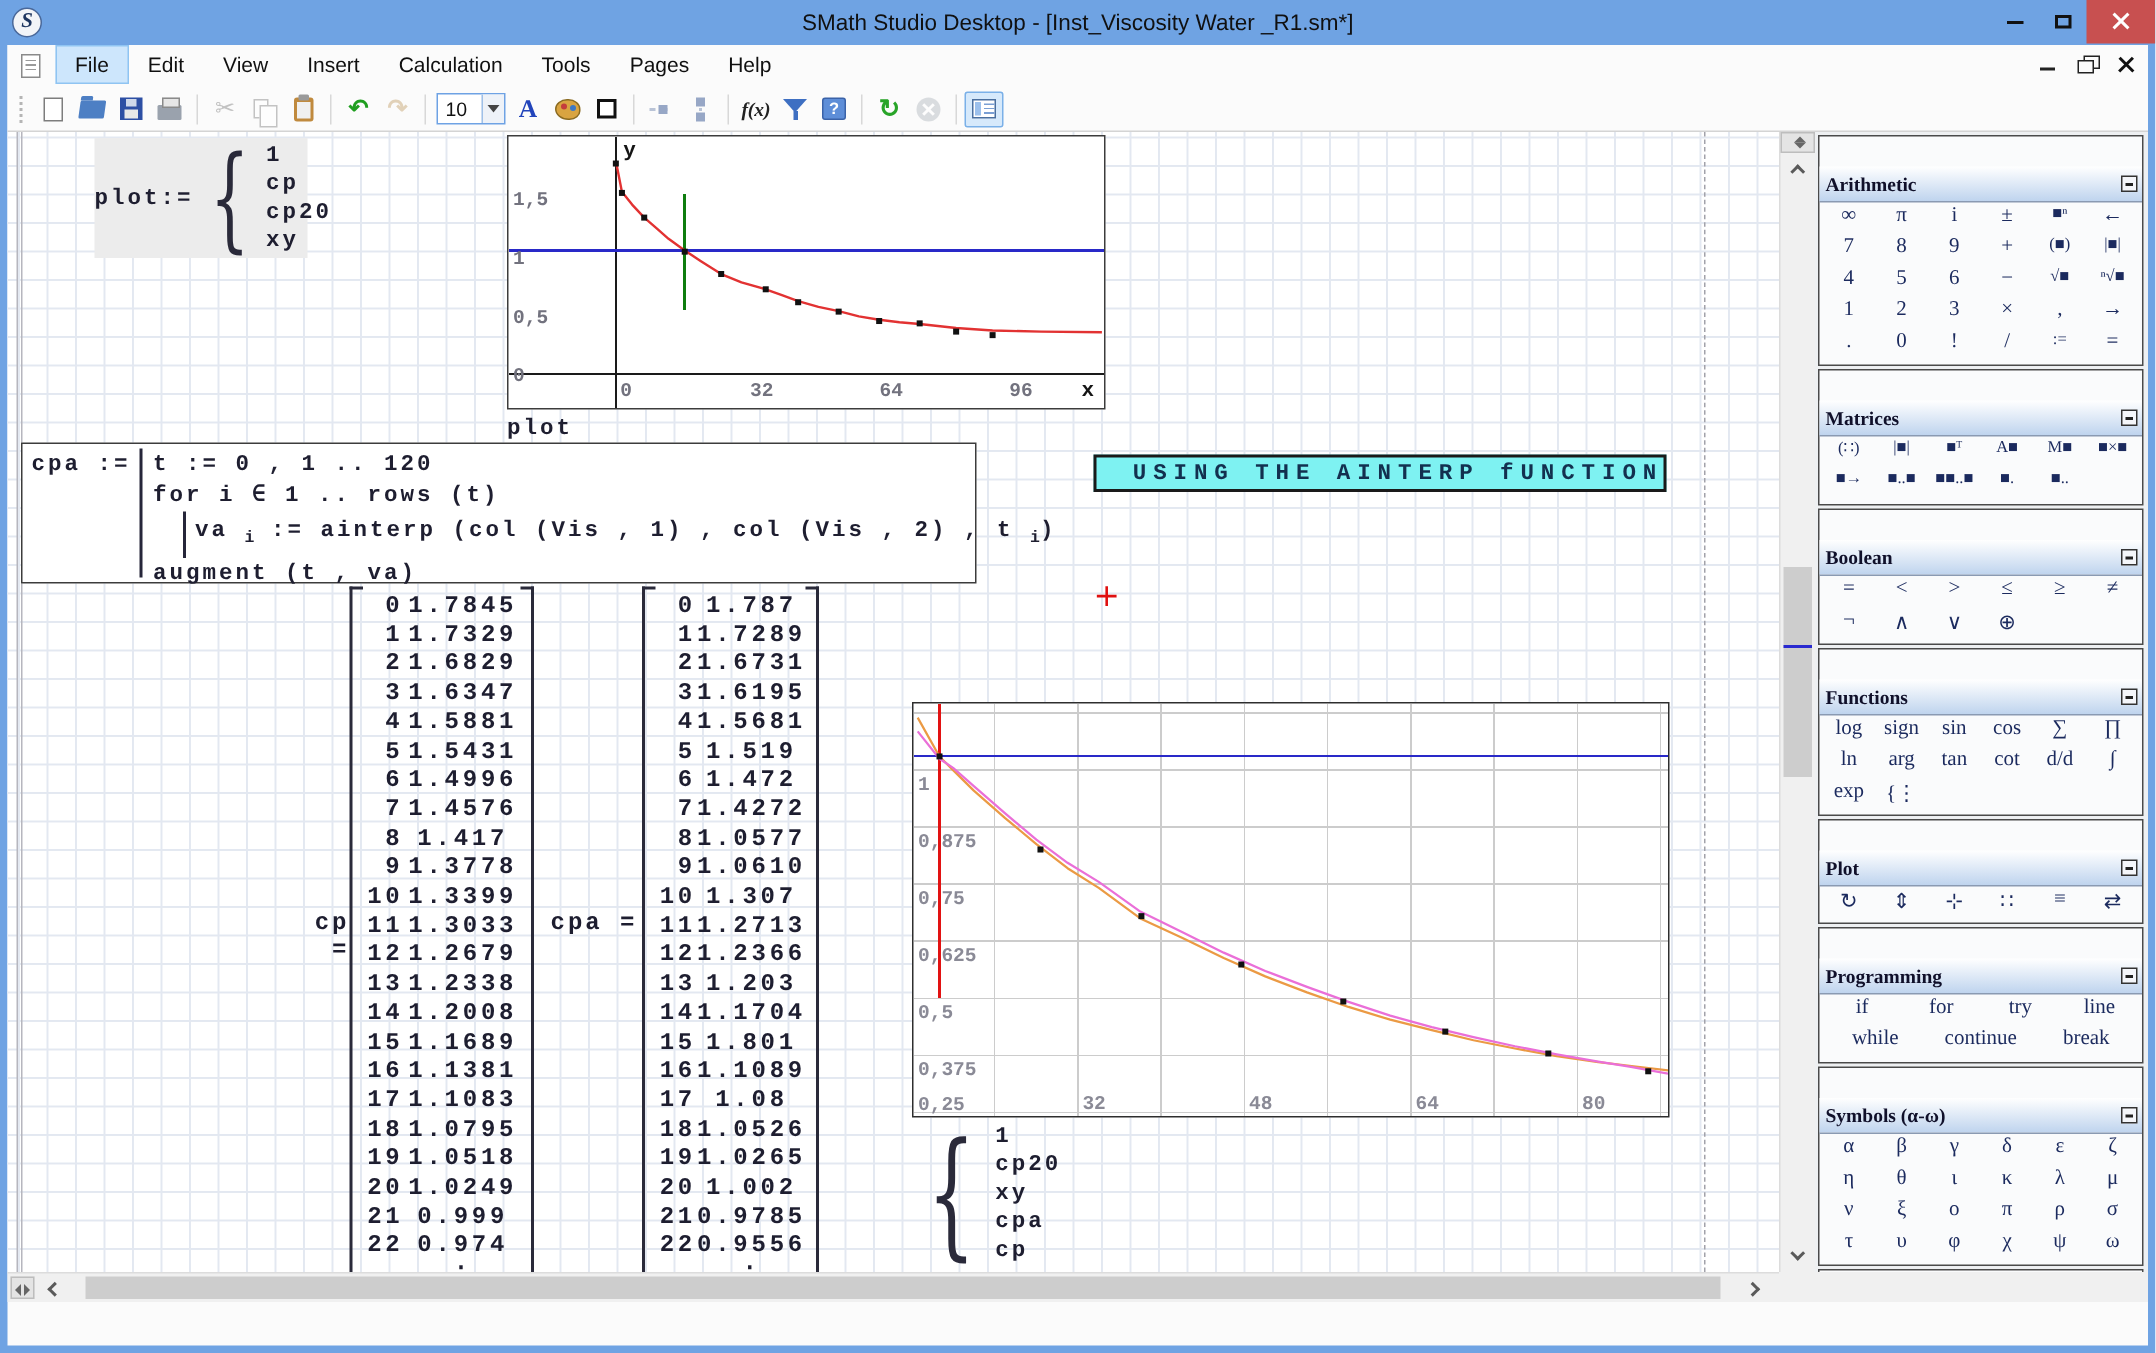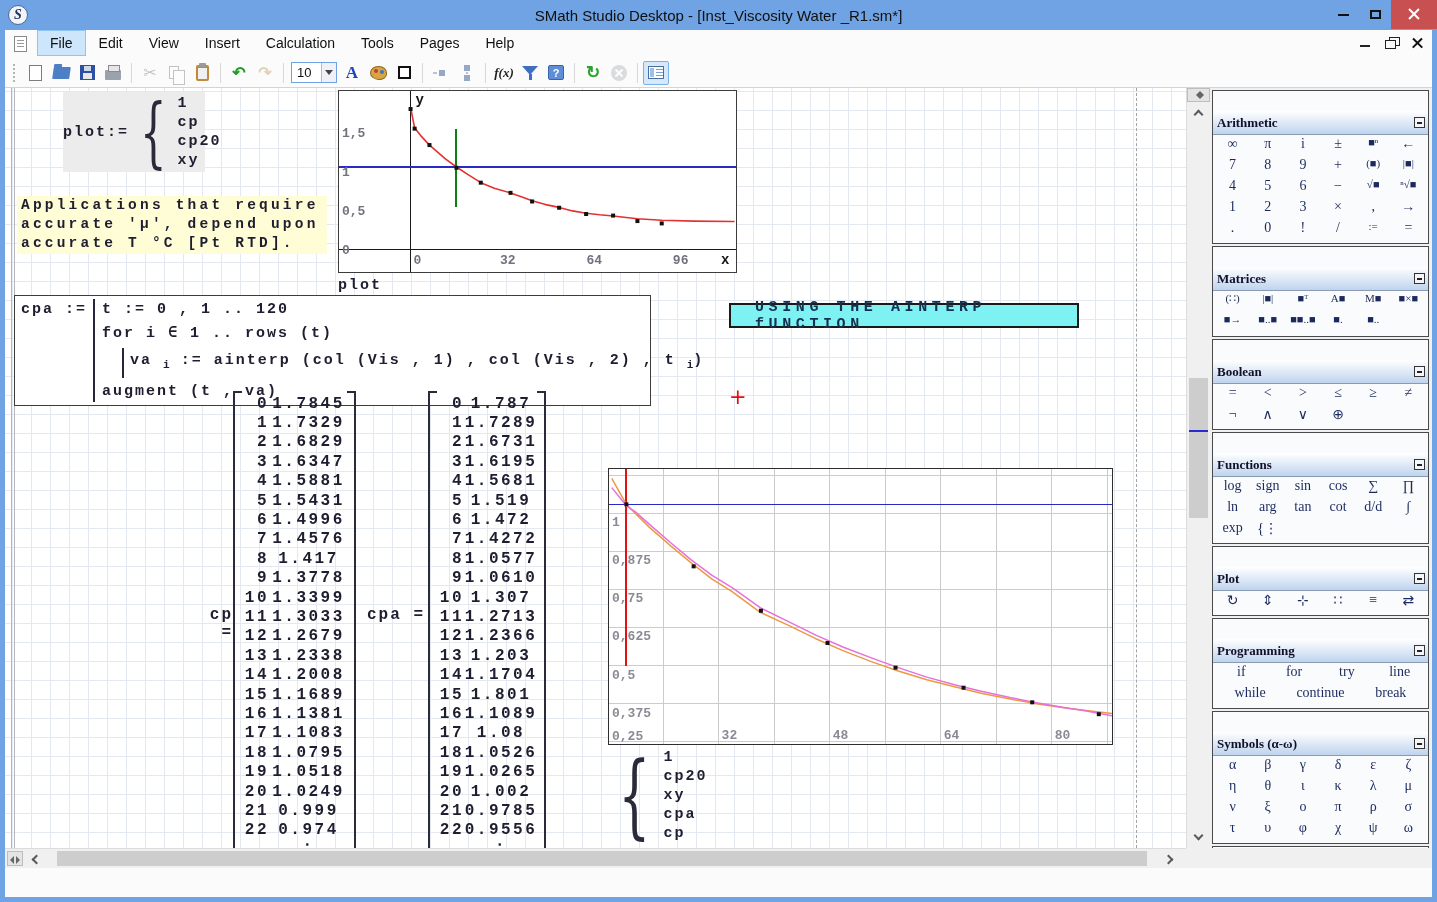--- a/index.html
+++ b/index.html
@@ -103,28 +103,28 @@
   .plot-def { position:absolute; left:58px; top:4px; width:142px; height:80px; background:#ececec; display:flex; align-items:center; font-size:15px; }
   .brace { font-family:"DejaVu Serif",serif; font-weight:400; color:#2a2a3a; transform:scaleX(.55); line-height:1; letter-spacing:0; }
   .list-col { display:flex; flex-direction:column; }
   .list-line { height:19px; line-height:19px; }
 
   .note { position:absolute; left:12px; top:108px; width:310px; height:58px; background:#fffdd6; font-size:14.5px; letter-spacing:3.2px; line-height:19px; padding-left:4px; }
 
   .chartbox { position:absolute; background:#fff; border:1px solid #3c3c3c; }
   .caption { position:absolute; font-size:15px; }
 
-  .prog { position:absolute; left:9px; top:207px; width:637px; height:111px; border:1px solid #3c3c3c; background:#fff; display:flex; font-size:15px; padding:3px 0 3px 6px; }
+  .prog { position:absolute; left:9px; top:207px; width:637px; height:94px; border:1px solid #3c3c3c; background:#fff; display:flex; font-size:15px; padding:3px 0 3px 6px; }
   .prog-lhs { padding-top:2px; white-space:pre; }
   .prog-body { border-left:2px solid #26263a; margin-left:6px; padding-left:7px; flex:1; display:flex; flex-direction:column; justify-content:space-between; }
   .prog-line { white-space:pre; line-height:21px; }
   .prog-inner { border-left:2px solid #26263a; margin-left:20px; padding-left:6px; line-height:25px; }
   sub.si { font-size:11px; letter-spacing:0; }
 
-  .banner { position:absolute; left:724px; top:215px; width:350px; height:25px; background:#7ef2f2; border:2px solid #1a1a1a;
+  .banner { position:absolute; left:724px; top:215px; width:382px; height:25px; background:#7ef2f2; border:2px solid #1a1a1a;
             display:flex; align-items:center; justify-content:center; font-size:15px; letter-spacing:4.6px; color:#13304f;padding-left:24px; }
 
   .red-plus { position:absolute; left:724px; top:297px; color:#e01010; font:400 21px "DejaVu Sans",sans-serif; letter-spacing:0; }
 
   .matrix { position:absolute; padding:3px 8px; }
   .matrix::before, .matrix::after { content:""; position:absolute; top:0; bottom:0; width:7px; border:2px solid #2a2a3a; }
   .matrix::before { left:0; border-right:none; }
   .matrix::after { right:0; border-left:none; }
   .mrow { display:flex; height:19.4px; align-items:center; font-size:16px; letter-spacing:2.5px; font-family:"Liberation Mono",monospace; font-weight:700; color:#1e1e30; }
   .midx { width:28px; text-align:right; }
@@ -314,25 +314,20 @@
             <span>:=</span>
           <span class="brace" style="font-size:76px">{</span>
           <div class="list-col" id="plotdef-items">
               <div class="list-line">1</div>
               <div class="list-line">cp</div>
               <div class="list-line">cp20</div>
               <div class="list-line">xy</div>
             </div>
         </div>
 
-        <div class="note math" id="note-box">
-            <div>Applications that require</div>
-            <div>accurate 'µ', depend upon</div>
-            <div>accurate T °C  [Pt RTD].</div>
-          </div>
 
         <div class="chartbox" style="left:333px;top:2px;width:399px;height:183px"><svg width="397" height="181">
               <line x1="71.56802721088435" y1="0" x2="71.56802721088435" y2="181" stroke="#1a1a1a" stroke-width="1.4" shape-rendering="crispEdges"></line>
               <line x1="0" y1="158.2770562770563" x2="397" y2="158.2770562770563" stroke="#1a1a1a" stroke-width="1.4" shape-rendering="crispEdges"></line>
               <line x1="0" y1="76.00432900432901" x2="397" y2="76.00432900432901" stroke="#2929c8" stroke-width="1.5" shape-rendering="crispEdges"></line>
               <line x1="117.4795918367347" y1="38.393939393939405" x2="117.4795918367347" y2="115.96536796536796" stroke="#0f7d0f" stroke-width="2" shape-rendering="crispEdges"></line>
               <polyline points="71.6,16.5 75.6,36.8 82.4,45.4 90.5,54.1 98.6,61.1 106.7,68.2 117.5,76.0 128.3,83.1 141.8,91.7 155.3,97.2 171.5,101.9 182.3,105.8 193.1,109.7 206.6,113.6 220.1,116.4 233.6,119.9 247.1,122.2 260.6,123.8 274.1,125.0 298.4,127.7 322.7,129.3 355.1,130.1 395.6,130.5" fill="none" stroke="#e23232" stroke-width="1.6" stroke-linejoin="round"></polyline>
               <rect x="69.56802721088435" y="16.021645021645014" width="4" height="4" fill="#111111"></rect>
               <rect x="73.61904761904762" y="35.6103896103896" width="4" height="4" fill="#111111"></rect>
               <rect x="88.47278911564626" y="52.06493506493506" width="4" height="4" fill="#111111"></rect>

